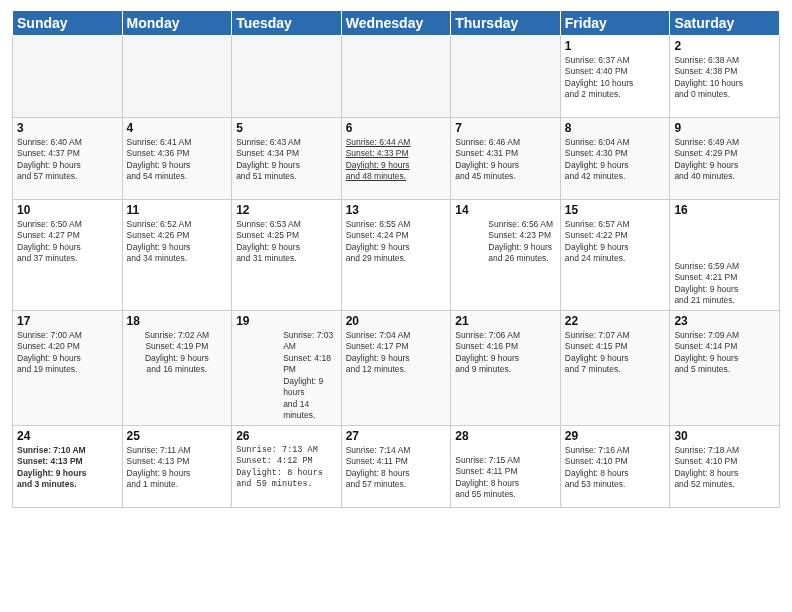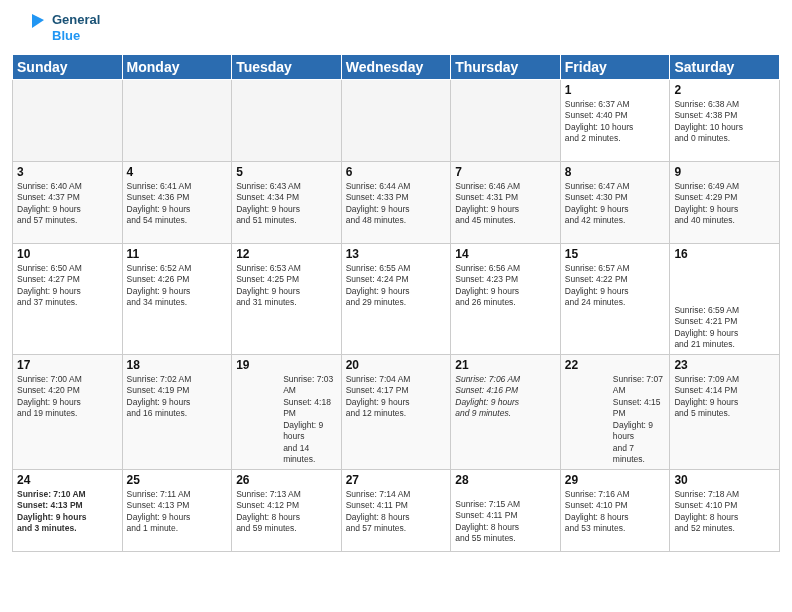--- a/index.html
+++ b/index.html
@@ -77,35 +77,20 @@
     .day-info {
       font-size: 8.5px;
       line-height: 1.35;
       color: #333;
     }
   </style>
 </head>
 <body>
 
 <div class="page">
-  <div class="header">
-    <div class="logo">
-        <svg width="36" height="36" viewBox="0 0 36 36">
-          <polygon points="20,4 32,10 20,18" fill="#2196f3"></polygon>
-        </svg>
-        <div>
-          <div style="font-size:13px;font-weight:bold;color:#1a5276;line-height:1.2">General</div>
-          <div style="font-size:13px;font-weight:bold;color:#2196f3;line-height:1.2">Blue</div>
-        </div>
-      </div>
-    <div class="title-block">
-      <div class="month-title"></div>
-      <div class="location"></div>
-    </div>
-  </div>
 
   <table class="calendar">
     <thead>
       <tr>
       <th>Sunday</th>
           <th>Monday</th>
           <th>Tuesday</th>
           <th>Wednesday</th>
           <th>Thursday</th>
           <th>Friday</th>
@@ -151,35 +136,35 @@
           </td>
           <td>
             <span class="day-num">5</span>
             <div class="day-info" style="white-space: pre-line;">Sunrise: 6:43 AM
 Sunset: 4:34 PM
 Daylight: 9 hours
 and 51 minutes.</div>
           </td>
           <td>
             <span class="day-num">6</span>
-            <div class="day-info" style="white-space: pre-line;">Sunrise: 6:44 AM
+            <div class="day-info" style="white-space: pre-line; text-decoration: underline;">Sunrise: 6:44 AM
 Sunset: 4:33 PM
 Daylight: 9 hours
 and 48 minutes.</div>
           </td>
           <td>
             <span class="day-num">7</span>
             <div class="day-info" style="white-space: pre-line;">Sunrise: 6:46 AM
 Sunset: 4:31 PM
 Daylight: 9 hours
 and 45 minutes.</div>
           </td>
           <td>
             <span class="day-num">8</span>
-            <div class="day-info" style="white-space: pre-line;">Sunrise: 6:47 AM
+            <div class="day-info" style="white-space: pre-line;">Sunrise: 6:04 AM
 Sunset: 4:30 PM
 Daylight: 9 hours
 and 42 minutes.</div>
           </td>
           <td>
             <span class="day-num">9</span>
             <div class="day-info" style="white-space: pre-line;">Sunrise: 6:49 AM
 Sunset: 4:29 PM
 Daylight: 9 hours
 and 40 minutes.</div>
@@ -209,21 +194,21 @@
           </td>
           <td>
             <span class="day-num">13</span>
             <div class="day-info" style="white-space: pre-line;">Sunrise: 6:55 AM
 Sunset: 4:24 PM
 Daylight: 9 hours
 and 29 minutes.</div>
           </td>
           <td>
             <span class="day-num">14</span>
-            <div class="day-info" style="white-space: pre-line;">Sunrise: 6:56 AM
+            <div class="day-info" style="white-space: pre-line; margin-left: 33px;">Sunrise: 6:56 AM
 Sunset: 4:23 PM
 Daylight: 9 hours
 and 26 minutes.</div>
           </td>
           <td>
             <span class="day-num">15</span>
             <div class="day-info" style="white-space: pre-line;">Sunrise: 6:57 AM
 Sunset: 4:22 PM
 Daylight: 9 hours
 and 24 minutes.</div>
@@ -239,49 +224,49 @@
         <tr>
           <td>
             <span class="day-num">17</span>
             <div class="day-info" style="white-space: pre-line;">Sunrise: 7:00 AM
 Sunset: 4:20 PM
 Daylight: 9 hours
 and 19 minutes.</div>
           </td>
           <td>
             <span class="day-num">18</span>
-            <div class="day-info" style="white-space: pre-line;">Sunrise: 7:02 AM
+            <div class="day-info" style="white-space: pre-line; text-align: center;">Sunrise: 7:02 AM
 Sunset: 4:19 PM
 Daylight: 9 hours
 and 16 minutes.</div>
           </td>
           <td>
             <span class="day-num">19</span>
             <div class="day-info" style="white-space: pre-line; margin-left: 47px;">Sunrise: 7:03 AM
 Sunset: 4:18 PM
 Daylight: 9 hours
 and 14 minutes.</div>
           </td>
           <td>
             <span class="day-num">20</span>
             <div class="day-info" style="white-space: pre-line;">Sunrise: 7:04 AM
 Sunset: 4:17 PM
 Daylight: 9 hours
 and 12 minutes.</div>
           </td>
           <td>
             <span class="day-num">21</span>
-            <div class="day-info" style="white-space: pre-line; font-style: italic;">Sunrise: 7:06 AM
+            <div class="day-info" style="white-space: pre-line;">Sunrise: 7:06 AM
 Sunset: 4:16 PM
 Daylight: 9 hours
 and 9 minutes.</div>
           </td>
           <td>
             <span class="day-num">22</span>
-            <div class="day-info" style="white-space: pre-line; margin-left: 48px;">Sunrise: 7:07 AM
+            <div class="day-info" style="white-space: pre-line;">Sunrise: 7:07 AM
 Sunset: 4:15 PM
 Daylight: 9 hours
 and 7 minutes.</div>
           </td>
           <td>
             <span class="day-num">23</span>
             <div class="day-info" style="white-space: pre-line;">Sunrise: 7:09 AM
 Sunset: 4:14 PM
 Daylight: 9 hours
 and 5 minutes.</div>
@@ -297,21 +282,21 @@
           </td>
           <td>
             <span class="day-num">25</span>
             <div class="day-info" style="white-space: pre-line;">Sunrise: 7:11 AM
 Sunset: 4:13 PM
 Daylight: 9 hours
 and 1 minute.</div>
           </td>
           <td>
             <span class="day-num">26</span>
-            <div class="day-info" style="white-space: pre-line;">Sunrise: 7:13 AM
+            <div class="day-info" style="white-space: pre-line; font-family: Liberation Mono, monospace;">Sunrise: 7:13 AM
 Sunset: 4:12 PM
 Daylight: 8 hours
 and 59 minutes.</div>
           </td>
           <td>
             <span class="day-num">27</span>
             <div class="day-info" style="white-space: pre-line;">Sunrise: 7:14 AM
 Sunset: 4:11 PM
 Daylight: 8 hours
 and 57 minutes.</div>

